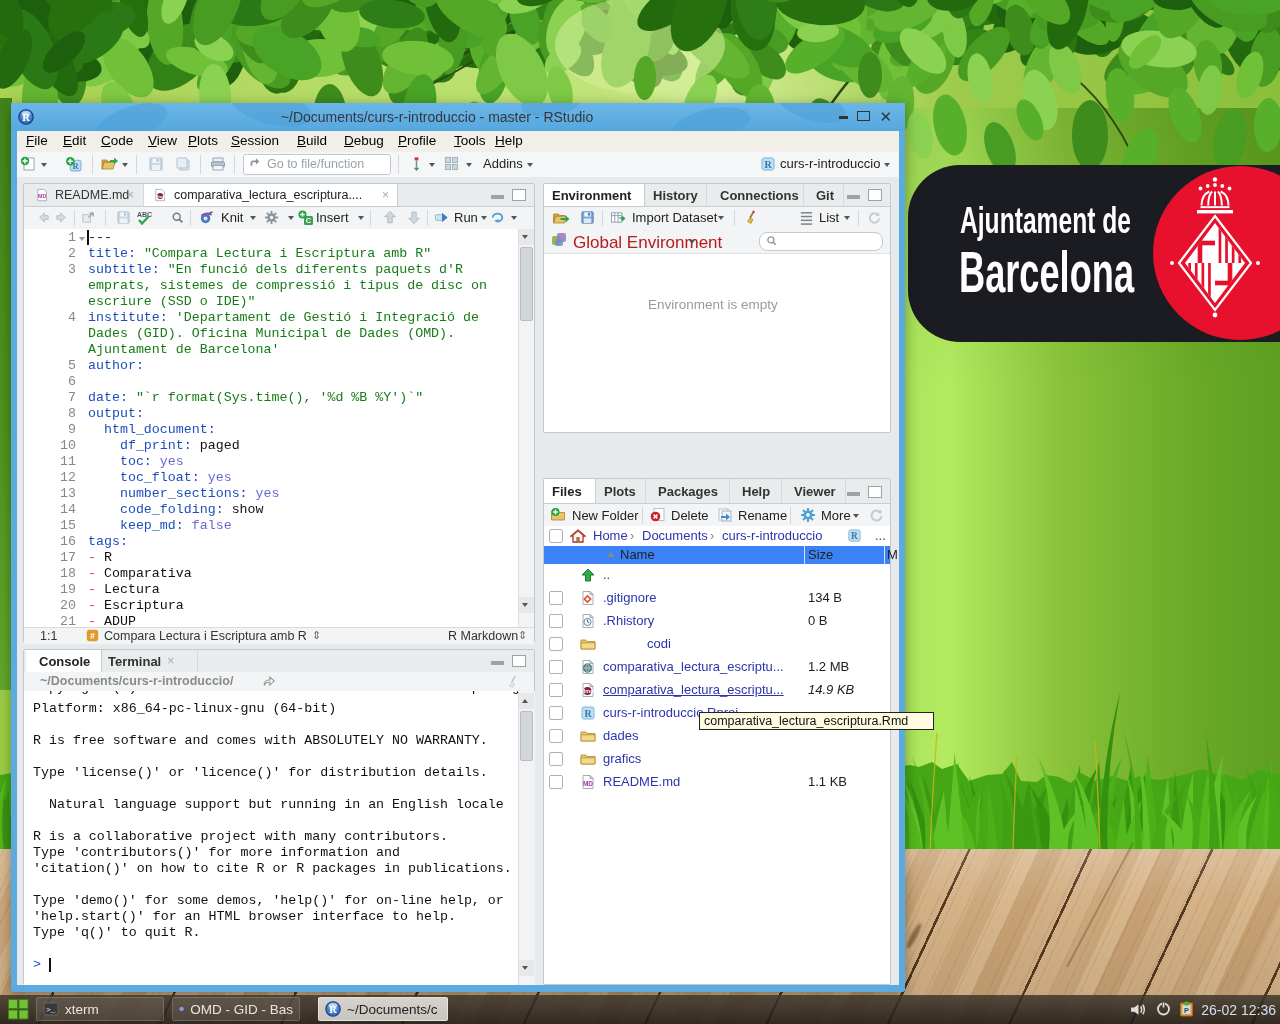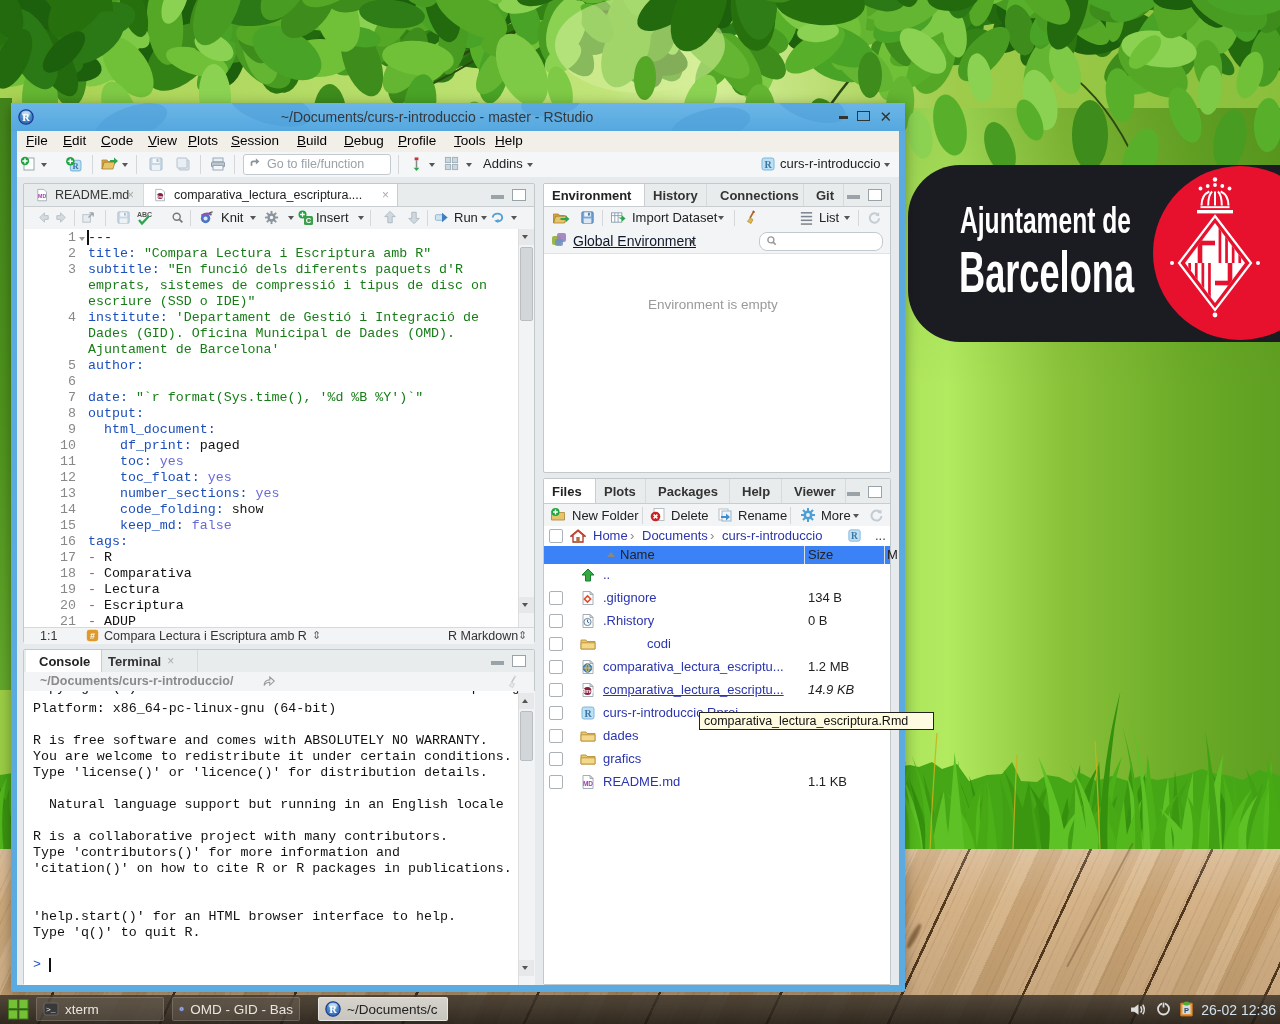--- a/index.html
+++ b/index.html
@@ -1215,39 +1215,39 @@
             <svg class="abs" style="left:482px;top:2px" width="15" height="15" viewBox="0 0 16 16">
               <line x1="10" y1="2" x2="6" y2="9" stroke="#c0c6ca" stroke-width="1.6"></line>
               <path d="M6,9 L9,10.5 L7,14.5 L3.5,12.5 Z" fill="#e5e8ea" stroke="#c0c6ca" stroke-width="0.7"></path>
               <path d="M9,1.5 L11,3 L10,4 L8.5,2.8 Z" fill="#d8dcde"></path>
             </svg>
           </div>
           <div class="abs" style="left:0;top:41px;width:494px;height:294px;overflow:hidden;background:#fff">
             <div class="mono abs" style="left:9px;top:-11px;color:#111">Copyright (C) 2021 The R Foundation for Statistical Computing</div>
             <div class="mono abs" style="left:9px;top:10px;color:#111">Platform:&nbsp;x86_64-pc-linux-gnu&nbsp;(64-bit)</div>
             <div class="mono abs" style="left:9px;top:42px;color:#111">R&nbsp;is&nbsp;free&nbsp;software&nbsp;and&nbsp;comes&nbsp;with&nbsp;ABSOLUTELY&nbsp;NO&nbsp;WARRANTY.</div>
-            <div class="mono abs" style="left:9px;top:58px;color:#111">You&nbsp;are&nbsp;welcome&nbsp;to&nbsp;redistribute&nbsp;it&nbsp;under&nbsp;certain&nbsp;conditions.</div>
             <div class="mono abs" style="left:9px;top:74px;color:#111">Type&nbsp;'license()'&nbsp;or&nbsp;'licence()'&nbsp;for&nbsp;distribution&nbsp;details.</div>
             <div class="mono abs" style="left:9px;top:106px;color:#111">&nbsp;&nbsp;Natural&nbsp;language&nbsp;support&nbsp;but&nbsp;running&nbsp;in&nbsp;an&nbsp;English&nbsp;locale</div>
             <div class="mono abs" style="left:9px;top:138px;color:#111">R&nbsp;is&nbsp;a&nbsp;collaborative&nbsp;project&nbsp;with&nbsp;many&nbsp;contributors.</div>
             <div class="mono abs" style="left:9px;top:154px;color:#111">Type&nbsp;'contributors()'&nbsp;for&nbsp;more&nbsp;information&nbsp;and</div>
             <div class="mono abs" style="left:9px;top:170px;color:#111">'citation()'&nbsp;on&nbsp;how&nbsp;to&nbsp;cite&nbsp;R&nbsp;or&nbsp;R&nbsp;packages&nbsp;in&nbsp;publications.</div>
+            <div class="mono abs" style="left:9px;top:202px;color:#111">Type&nbsp;'demo()'&nbsp;for&nbsp;some&nbsp;demos,&nbsp;'help()'&nbsp;for&nbsp;on-line&nbsp;help,&nbsp;or</div>
             <div class="mono abs" style="left:9px;top:218px;color:#111">'help.start()'&nbsp;for&nbsp;an&nbsp;HTML&nbsp;browser&nbsp;interface&nbsp;to&nbsp;help.</div>
             <div class="mono abs" style="left:9px;top:234px;color:#111">Type&nbsp;'q()'&nbsp;to&nbsp;quit&nbsp;R.</div>
             <div class="mono abs" style="left:9px;top:266px;color:#2255cc">&gt;</div>
             <div class="abs" style="left:25px;top:267px;width:1.5px;height:14px;background:#111"></div>
           </div>
           <div class="abs" style="left:494px;top:41px;width:16px;height:294px;background:#f2f3f4;border-left:1px solid #ddd"></div>
           <div class="abs" style="left:495px;top:43px;width:15px;height:16px;background:#e6e8ea"></div>
           <div class="abs" style="left:498px;top:49px;width:0;height:0;border-left:3.5px solid transparent;border-right:3.5px solid transparent;border-bottom:4px solid #555"></div>
           <div class="abs" style="left:496px;top:61px;width:13px;height:50px;background:#d2d6d9;border:1px solid #b8bdc2;border-radius:2px;box-sizing:border-box"></div>
           <div class="abs" style="left:495px;top:310px;width:15px;height:16px;background:#e6e8ea"></div>
           <div class="abs" style="left:498px;top:316px;width:0;height:0;border-left:3.5px solid transparent;border-right:3.5px solid transparent;border-top:4px solid #555"></div>
         </div>
-    <div class="pane" id="env" style="left:526px;top:6px;width:348px;height:290px">
+    <div class="pane" id="env" style="left:526px;top:6px;width:348px;height:250px">
           <div class="tabbar">
             <div class="tab on" style="left:0px;width:101px;font-weight:bold">Environment</div>
             <div class="tab off" style="left:101px;width:62px">History</div>
             <div class="tab off" style="left:168px;width:92px">Connections</div>
             <div class="tab off" style="left:264px;width:36px">Git</div>
             <div class="minmax">
               <div class="mm1"></div>
               <div class="mm2"></div>
             </div>
           </div>
@@ -1294,21 +1294,21 @@
               <path d="M12.5,5.5 A5,5 0 1 0 13.5,9" fill="none" stroke="#c3ccd2" stroke-width="2"></path>
               <path d="M13.5,2.5 L13.5,6.5 L9.5,6 Z" fill="#c3ccd2"></path>
             </svg>
           </div>
           <div class="abs" style="left:0;top:44px;width:346px;height:25px;background:#f2f4f5;border-bottom:1px solid #e0e3e5">
             <svg class="abs" style="left:7px;top:4px" width="16" height="16" viewBox="0 0 16 16">
               <rect x="1" y="4" width="9" height="9" rx="2" fill="#9cb648"></rect>
               <rect x="6" y="1" width="9" height="9" rx="2" fill="#9b7fc0" opacity="0.9"></rect>
               <rect x="4" y="7" width="8" height="7" rx="2" fill="#6f8fc8" opacity="0.85"></rect>
             </svg>
-            <div class="abs" style="left:29px;top:5px;font-size:14px;color:#0f172a;font-weight:normal;white-space:nowrap;text-decoration:underline;">Global Environment</div>
+            <div class="abs" style="left:29px;top:5px;font-size:17px;color:#b91c1c;font-weight:normal;white-space:nowrap;">Global Environment</div>
             <div class="abs" style="left:145px;top:12px;width:0;height:0;border-left:3.5px solid transparent;border-right:3.5px solid transparent;border-top:4px solid #555"></div>
             <div class="abs" style="left:215px;top:4px;width:122px;height:17px;background:#fff;border:1px solid #c3cacf;border-radius:8px"></div>
             <svg class="abs" style="left:222px;top:7px" width="12" height="12" viewBox="0 0 16 16">
               <circle cx="6.5" cy="6.5" r="4" fill="none" stroke="#999" stroke-width="1.8"></circle>
               <line x1="9.5" y1="9.5" x2="13" y2="13" stroke="#999" stroke-width="2.2"></line>
             </svg>
           </div>
           <div class="abs" style="left:104px;top:113px;font-size:13.5px;color:#9a9a9a;font-weight:normal;white-space:nowrap;">Environment is empty</div>
         </div>
     <div class="pane" id="files" style="left:526px;top:301px;width:348px;height:507px">

